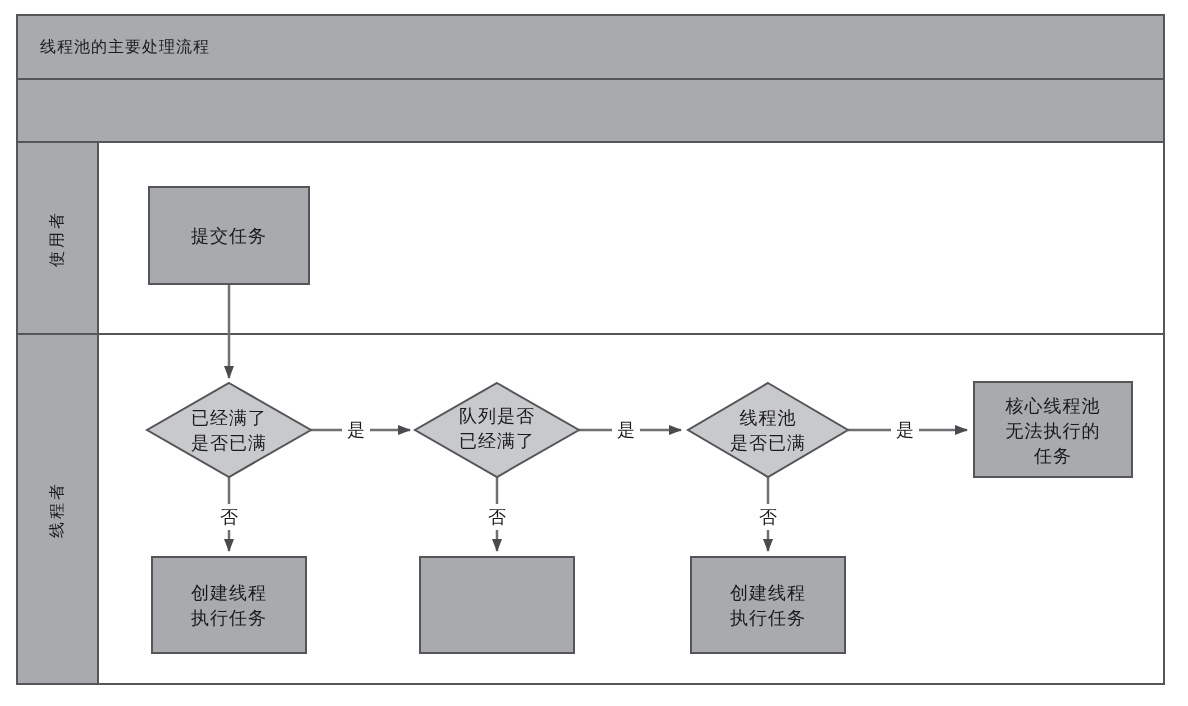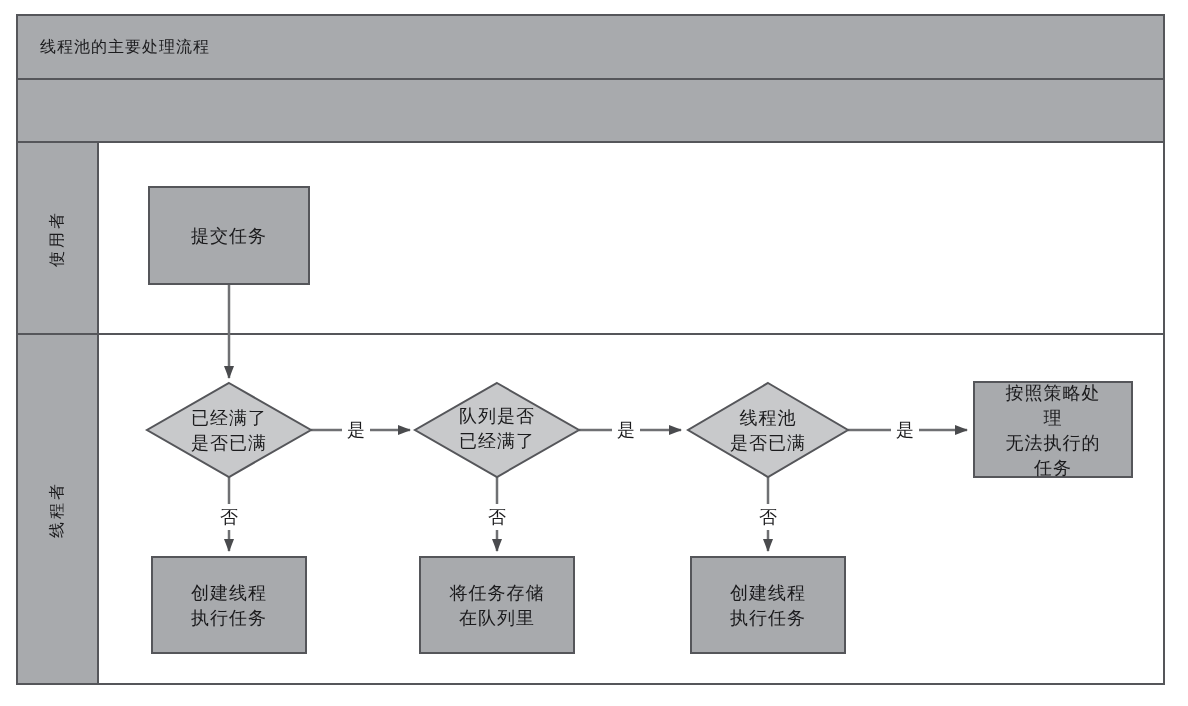--- a/index.html
+++ b/index.html
@@ -154,26 +154,24 @@
     </svg>
 
     <div class="overlay">
       <div class="node-label" style="left:213px;top:221px;text-align:right;">提交任务</div>
       <div class="node-label" style="left:213px;top:416px;">已经满了
 是否已满</div>
       <div class="node-label" style="left:481px;top:414px;">队列是否
 已经满了</div>
       <div class="node-label" style="left:752px;top:416px;">线程池
 是否已满</div>
-      <div class="node-label" style="left:1037px;top:416px;">按照策略处理
+      <div class="node-label" style="left:1037px;top:416px;">核心线程池
 无法执行的任务</div>
       <div class="node-label" style="left:213px;top:591px;">创建线程
 执行任务</div>
-      <div class="node-label" style="left:481px;top:591px;">将任务存储
-在队列里</div>
       <div class="node-label" style="left:752px;top:591px;">创建线程
 执行任务</div>
 
       <span class="edge-label" style="left:340px;top:416px;">是</span>
       <span class="edge-label" style="left:610px;top:416px;">是</span>
       <span class="edge-label" style="left:889px;top:416px;">是</span>
       <span class="edge-label" style="left:213px;top:503px;">否</span>
       <span class="edge-label" style="left:481px;top:503px;">否</span>
       <span class="edge-label" style="left:752px;top:503px;">否</span>
     </div>

